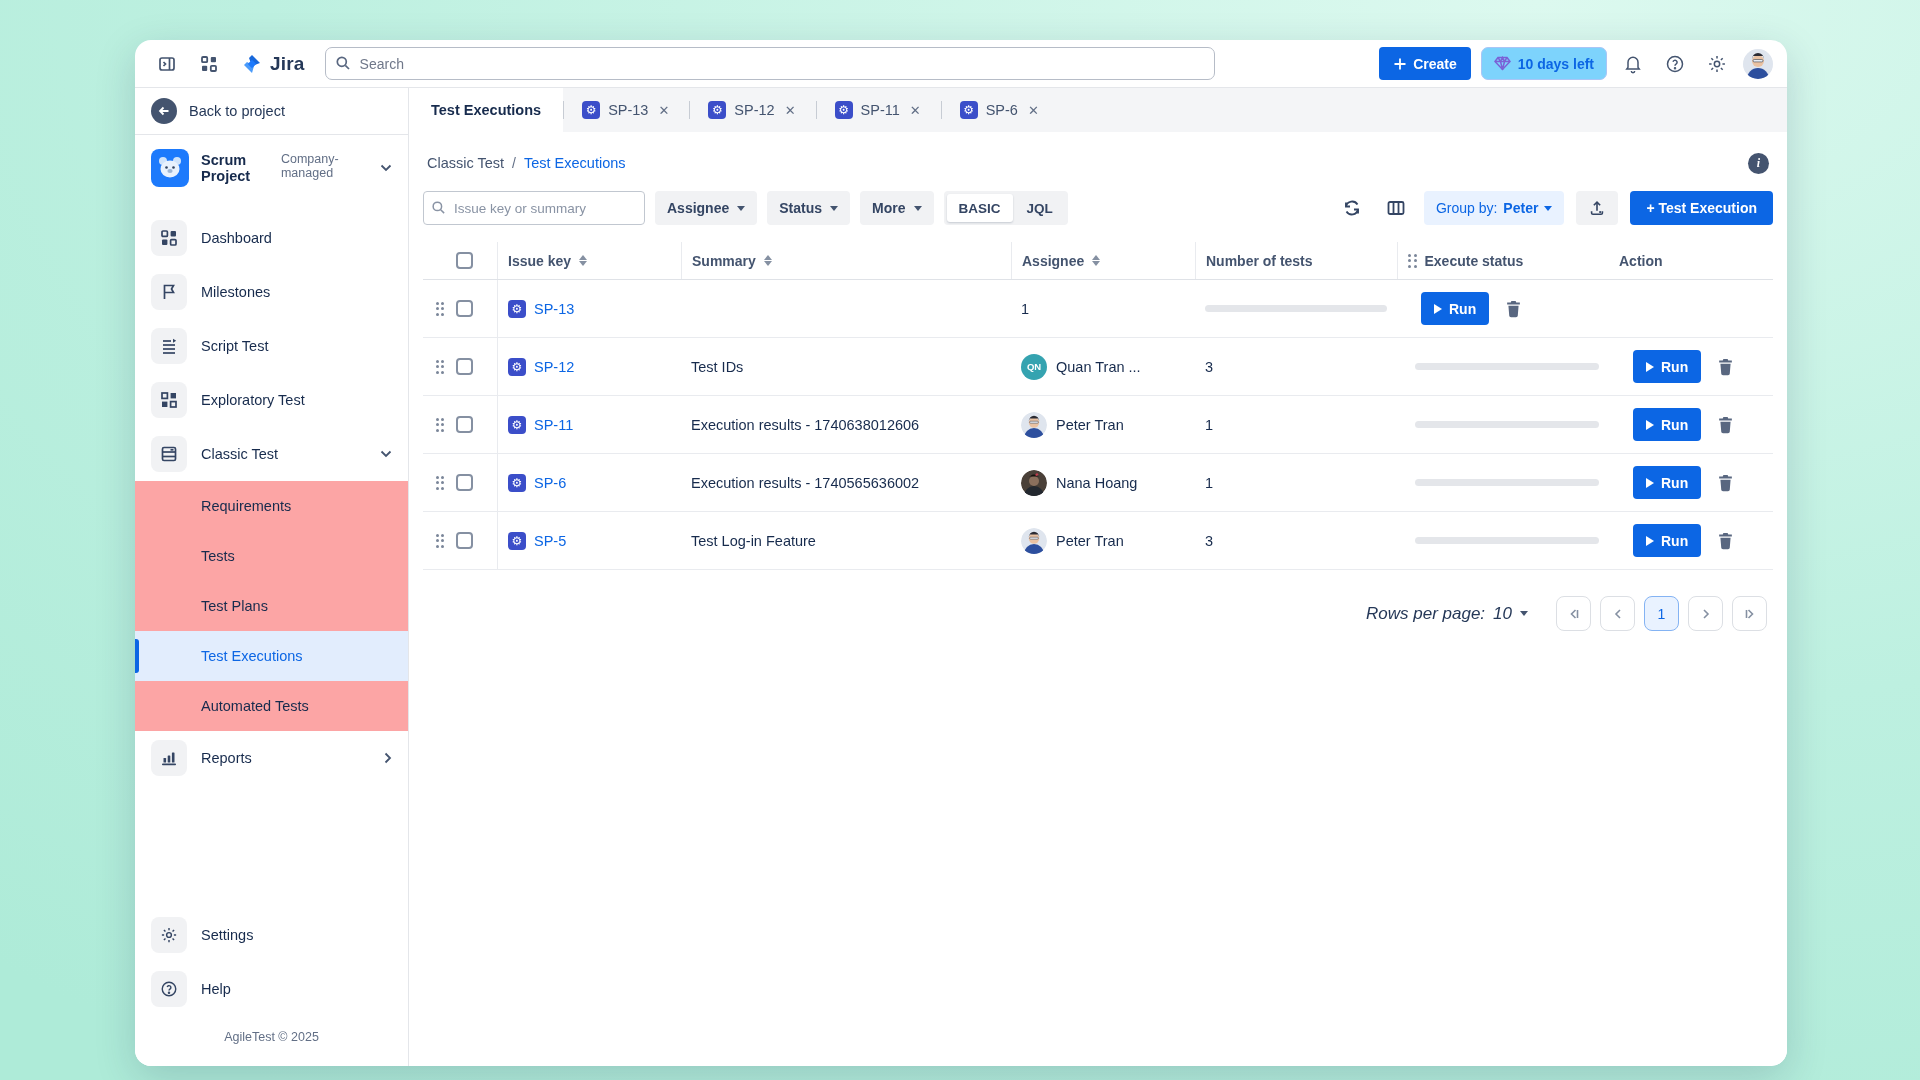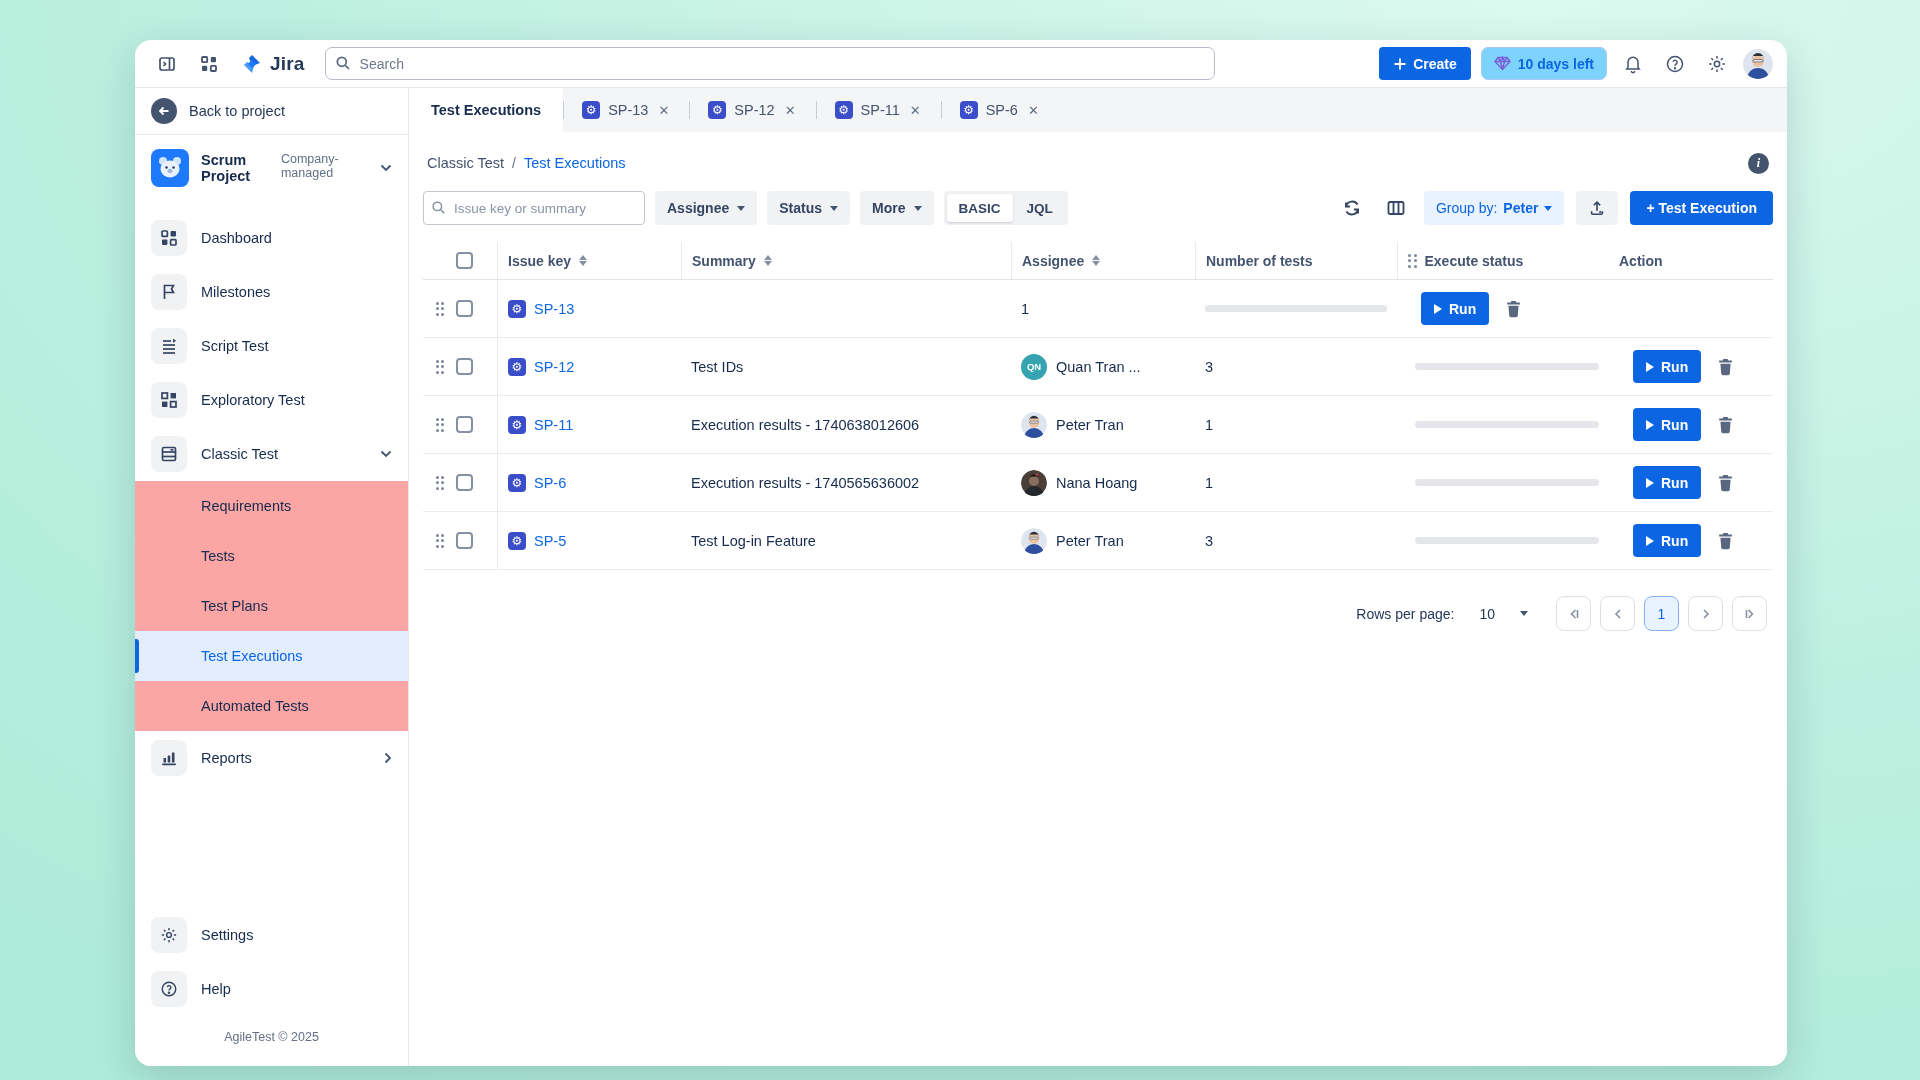--- a/index.html
+++ b/index.html
@@ -104,21 +104,21 @@
   .avatar { width:26px; height:26px; border-radius:50%; flex:0 0 auto; display:flex; align-items:center; justify-content:center; overflow:hidden; }
   .avatar.qn { background:#35a3b0; color:#fff; font-size:9.5px; font-weight:700; }
   .progress-track { width:184px; height:7px; border-radius:4px; background:#e4e6ea; margin-left:auto; overflow:hidden; }
   .progress-fill { height:100%; border-radius:4px; background:#2f9e69; }
   .action-cell { gap:14px; padding-left:24px; }
   .run-btn { height:33px; background:#0c66e4; color:#fff; border:none; border-radius:4px; font-size:14px; font-weight:600; padding:0 13px; display:flex; align-items:center; gap:7px; cursor:pointer; font-family:inherit; }
   .run-play { width:0; height:0; border-top:5px solid transparent; border-bottom:5px solid transparent; border-left:8px solid #fff; }
   .trash-btn { border:none; background:transparent; cursor:pointer; padding:2px; color:#596780; }
   
   .pagination { display:flex; align-items:center; justify-content:flex-end; gap:28px; margin-top:26px; padding-right:6px; }
-  .rpp { display:flex; align-items:center; gap:25px; font-size:14px; color:#253858; cursor:pointer; }
+  .rpp { display:flex; align-items:center; gap:8px; font-size:17px; color:#253858; cursor:pointer;font-style:italic; }
   .rpp-val { font-weight:400; }
   .page-btns { display:flex; gap:9px; }
   .page-btn { width:35px; height:35px; border:1px solid #dcdfe4; background:#fff; border-radius:8px; display:flex; align-items:center; justify-content:center; font-size:13px; color:#8590a2; cursor:pointer; font-family:inherit; }
   .page-btn.active { background:#e9f2ff; border-color:#84b3f3; color:#0c66e4; font-size:14px; }
   svg { display:block; }
 </style>
 </head>
 <body>
 
 <div class="window">

